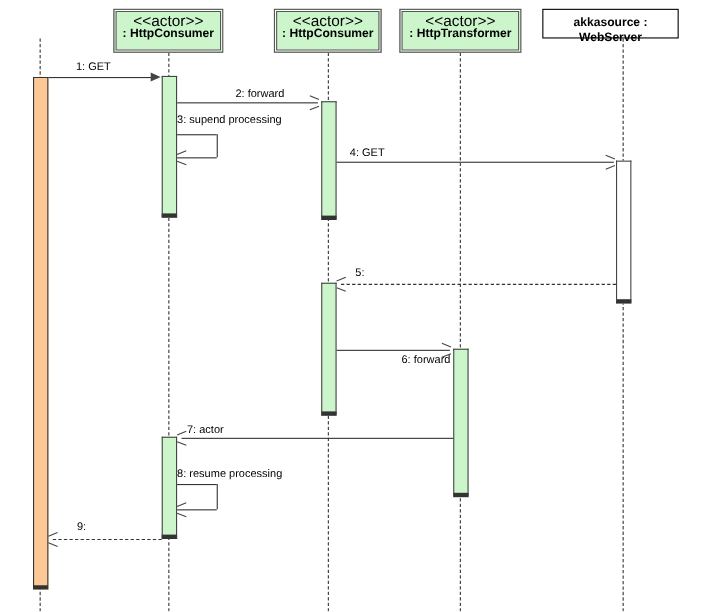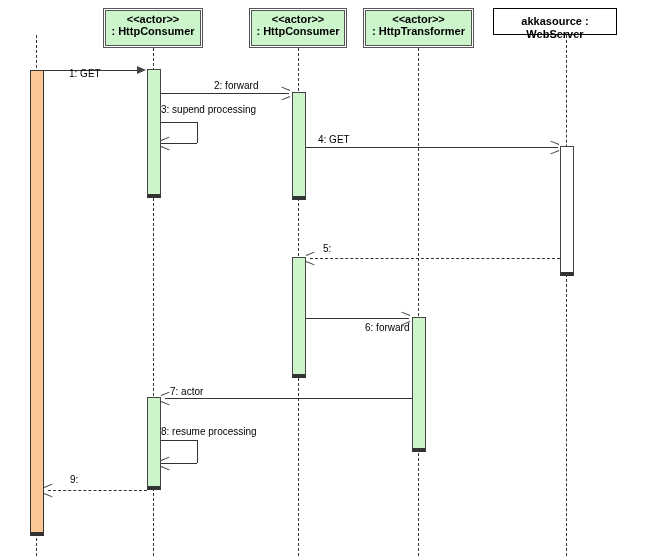--- a/index.html
+++ b/index.html
@@ -32,25 +32,25 @@
   }
   .lifeline-head.browser {
     background: #fcc896;
     border: 1px solid #000000;
   }
   .lifeline-head.server {
     background: #ffffff;
     border: 1px solid #000000;
   }
   .head-stereotype {
-    font-size: 11px;
+    font-size: 14px;
     line-height: 12px;
     padding-top: 4px;
     color: #000000;
-    font-weight: bold;
+    font-weight: normal;
   }
   .head-name {
     font-size: 11px;
     font-weight: bold;
     line-height: 13px;
     color: #000000;
   }
   .head-name.solo {
     padding-top: 6px;
   }
@@ -174,21 +174,21 @@
 
   <div class="activation" style="left:292px; top:92px; height:108px;"></div>
   <div class="activation" style="left:292px; top:257px; height:121px;"></div>
 
   <div class="activation" style="left:412px; top:317px; height:135px;"></div>
 
   <div class="activation white" style="left:560px; top:146px; height:130px;"></div>
 
   <div class="msg-line" style="left:44px; top:70px; width:100px;"></div>
   <div class="arrow right" style="left:137px; top:66px;"></div>
-  <div class="msg-label" style="left:69px; top:68px;">1: GET</div>
+  <div class="msg-label" style="left:69px; top:56px;">1: GET</div>
 
   <div class="msg-line" style="left:161px; top:93px; width:128px;"></div>
   <div class="arrow open-right" style="left:281px; top:93px;"></div>
   <div class="msg-label" style="left:214px; top:80px;">2: forward</div>
 
   <div class="msg-line" style="left:161px; top:122px; width:36px;"></div>
   <div class="msg-vline" style="left:197px; top:122px; height:21px;"></div>
   <div class="msg-line" style="left:161px; top:143px; width:36px;"></div>
   <div class="arrow open-left" style="left:161px; top:143px;"></div>
   <div class="msg-label" style="left:161px; top:104px;">3: supend processing</div>

